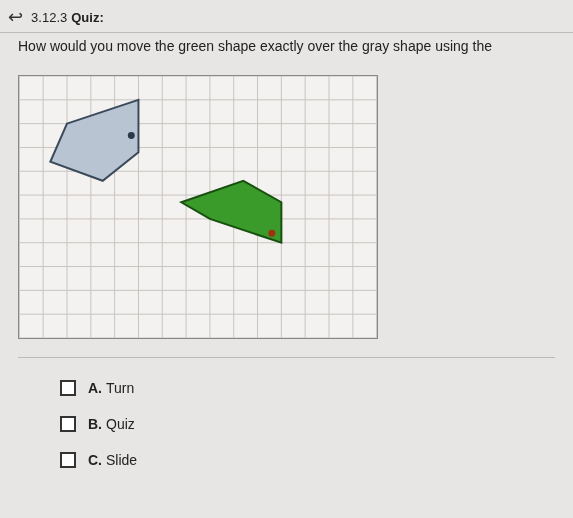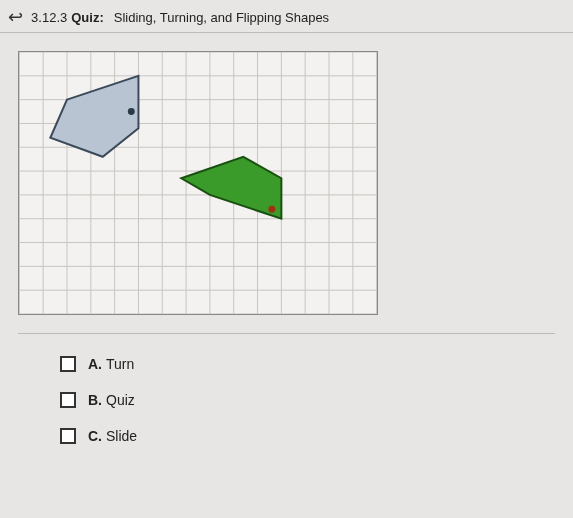--- a/index.html
+++ b/index.html
@@ -64,24 +64,24 @@
   }
   .opt-letter { font-weight: bold; margin-right: 4px; }
 </style>
 </head>
 <body>
 
 <div class="header">
   <span class="back-arrow">↩</span>
   <span class="quiz-num">3.12.3</span>
   <span class="quiz-label">Quiz:</span>
-  <span class="quiz-title">Sliding, Turning, and Flipping Shapes</span>
 </div>
 
 <div class="question">
+  <div>How would you move the green shape exactly over the gray shape using the</div>
 </div>
 
 <div class="canvas-wrap">
   <svg id="grid-svg" class="grid-svg" width="360" height="264" viewBox="0 0 360 264">
       <line x1="0" y1="0" x2="0" y2="264" stroke="#c8c4c0" stroke-width="1"></line>
       <line x1="24" y1="0" x2="24" y2="264" stroke="#c8c4c0" stroke-width="1"></line>
       <line x1="48" y1="0" x2="48" y2="264" stroke="#c8c4c0" stroke-width="1"></line>
       <line x1="72" y1="0" x2="72" y2="264" stroke="#c8c4c0" stroke-width="1"></line>
       <line x1="96" y1="0" x2="96" y2="264" stroke="#c8c4c0" stroke-width="1"></line>
       <line x1="120" y1="0" x2="120" y2="264" stroke="#c8c4c0" stroke-width="1"></line>

